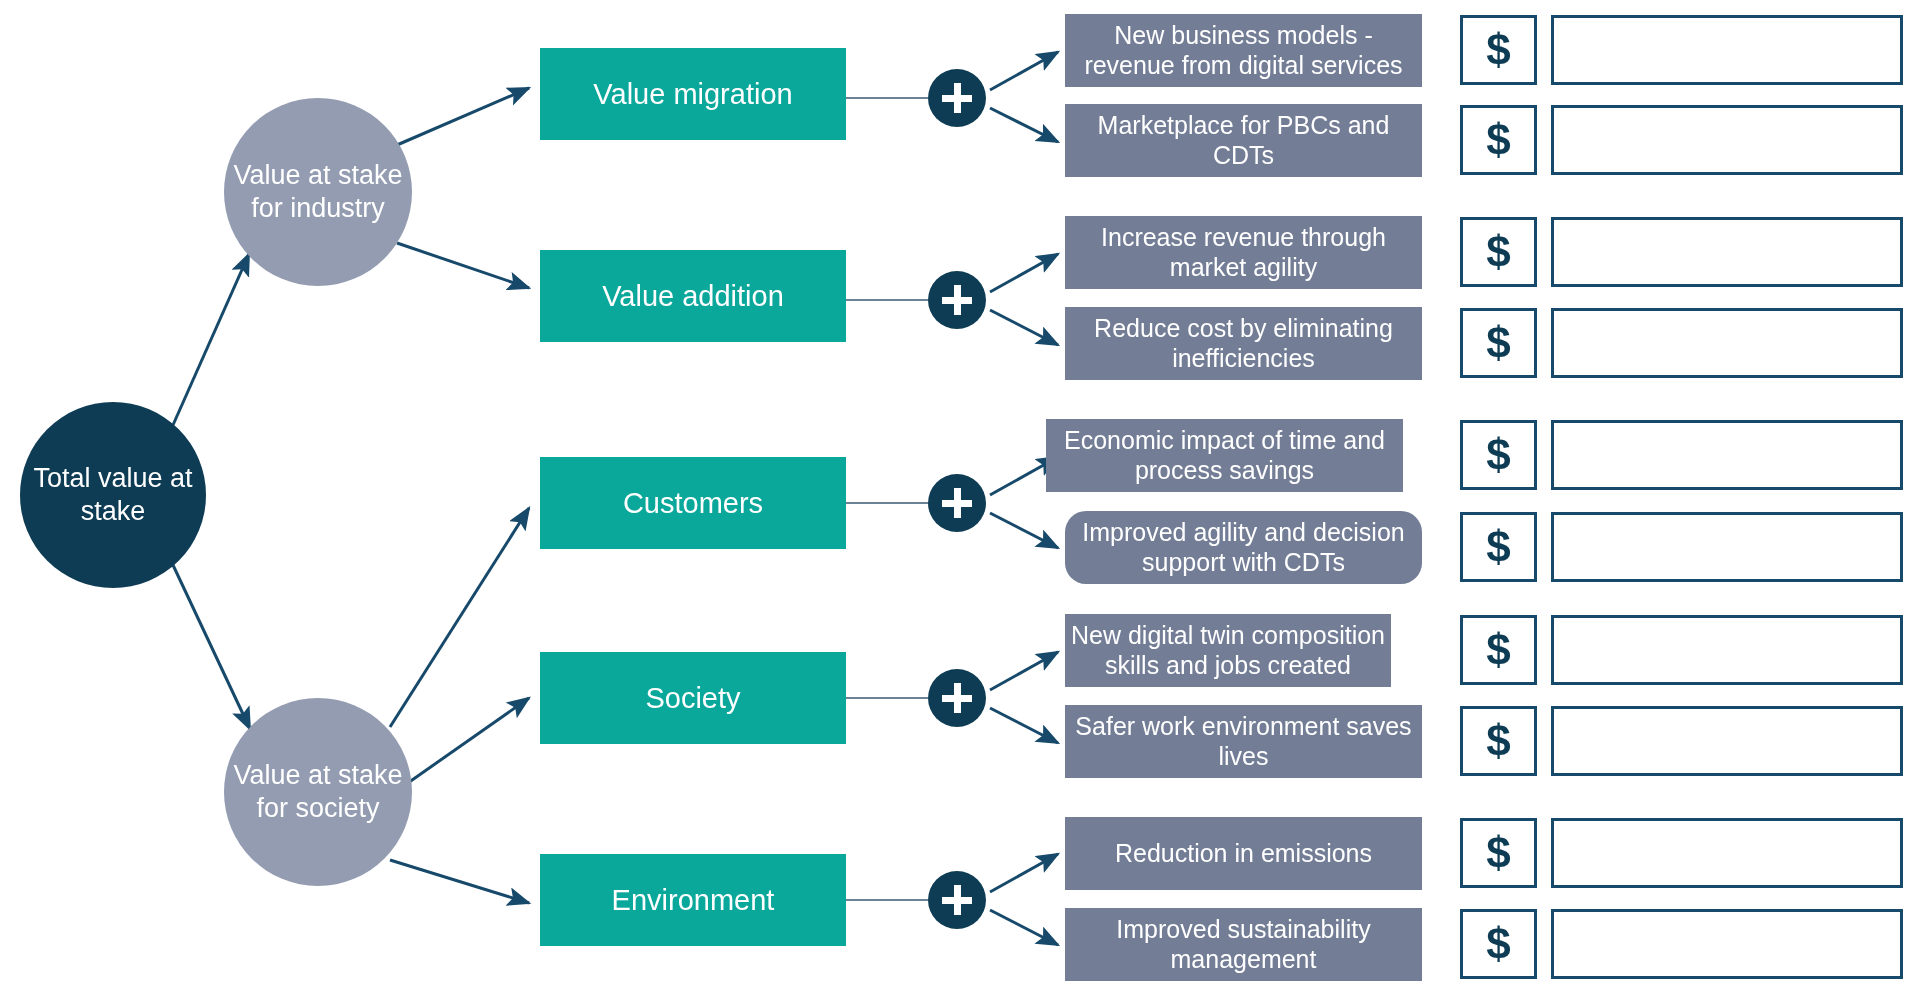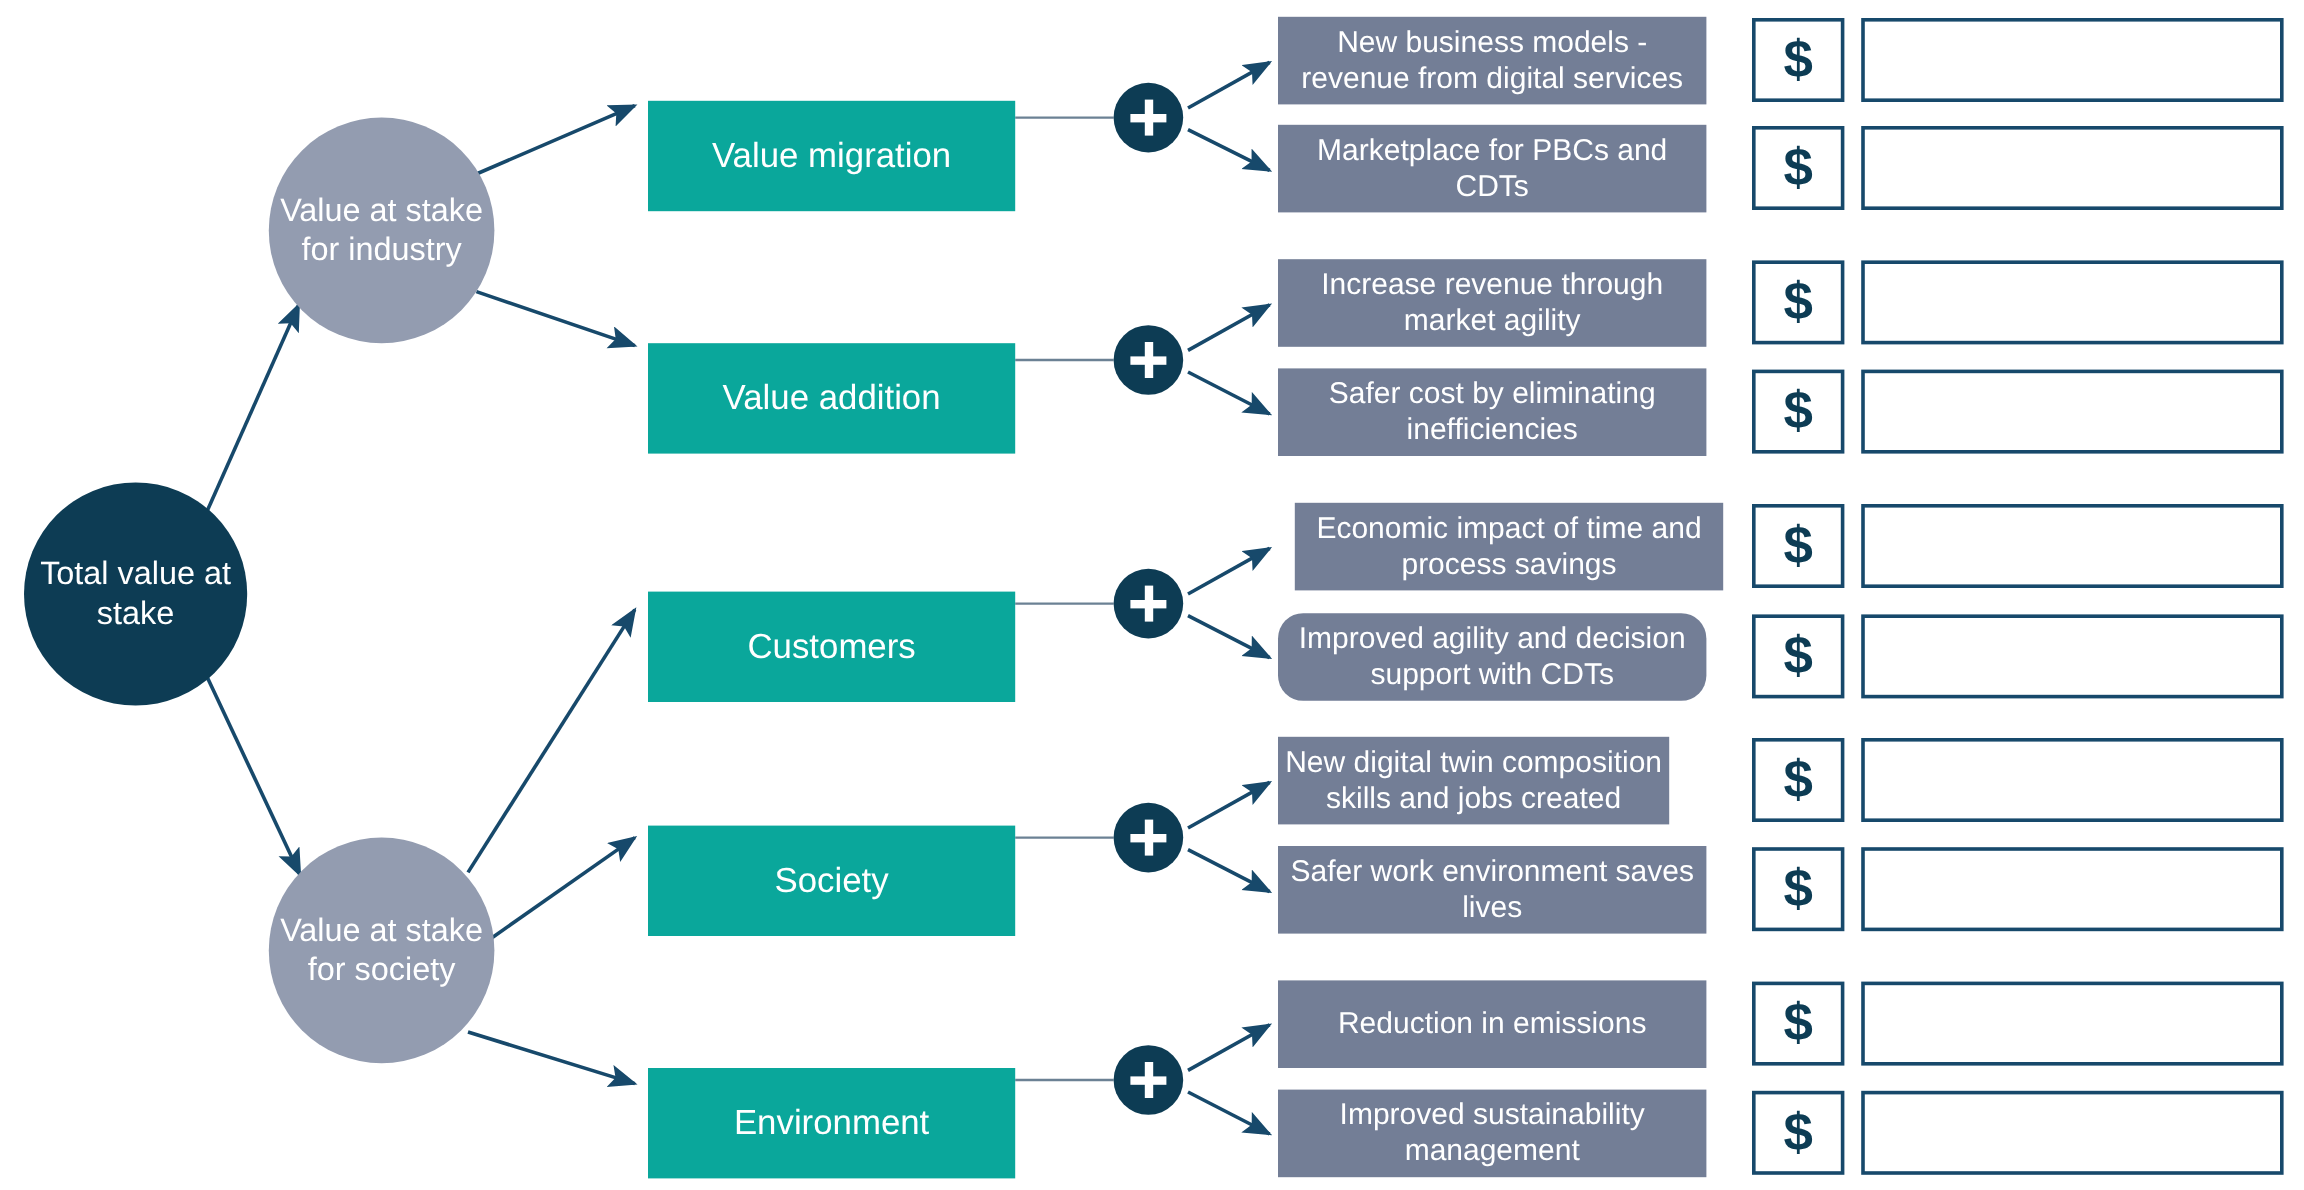--- a/index.html
+++ b/index.html
@@ -47,21 +47,20 @@
   .teal-box {
     position: absolute;
     background: #0aa79b;
     color: #ffffff;
     display: flex;
     align-items: center;
     justify-content: center;
     text-align: center;
     font-size: 29px;
     box-sizing: border-box;
-    margin-top: 36px;
   }
   .plus-circle {
     position: absolute;
     width: 58px;
     height: 58px;
     border-radius: 50%;
     background: #0d3c54;
     color: #ffffff;
     display: flex;
     align-items: center;
@@ -232,30 +231,30 @@
     <span>Increase revenue through market agility</span>
   </div>
   <div class="dollar-box" style="left:1460px; top:217px;">
     <span>$</span>
   </div>
   <div class="value-box" style="left:1551px; top:217px;">
     <span></span>
   </div>
 
   <div class="gray-box" style="left:1065px; top:307px; width:357px; height:73px;">
-    <span>Safer cost by eliminating inefficiencies</span>
+    <span>Reduce cost by eliminating inefficiencies</span>
   </div>
   <div class="dollar-box" style="left:1460px; top:308px;">
     <span>$</span>
   </div>
   <div class="value-box" style="left:1551px; top:308px;">
     <span></span>
   </div>
 
-  <div class="gray-box" style="left:1079px; top:419px; width:357px; height:73px;">
+  <div class="gray-box" style="left:1046px; top:419px; width:357px; height:73px;">
     <span>Economic impact of time and process savings</span>
   </div>
   <div class="dollar-box" style="left:1460px; top:420px;">
     <span>$</span>
   </div>
   <div class="value-box" style="left:1551px; top:420px;">
     <span></span>
   </div>
 
   <div class="gray-box" style="left:1065px; top:511px; width:357px; height:73px;border-radius:21px;">

